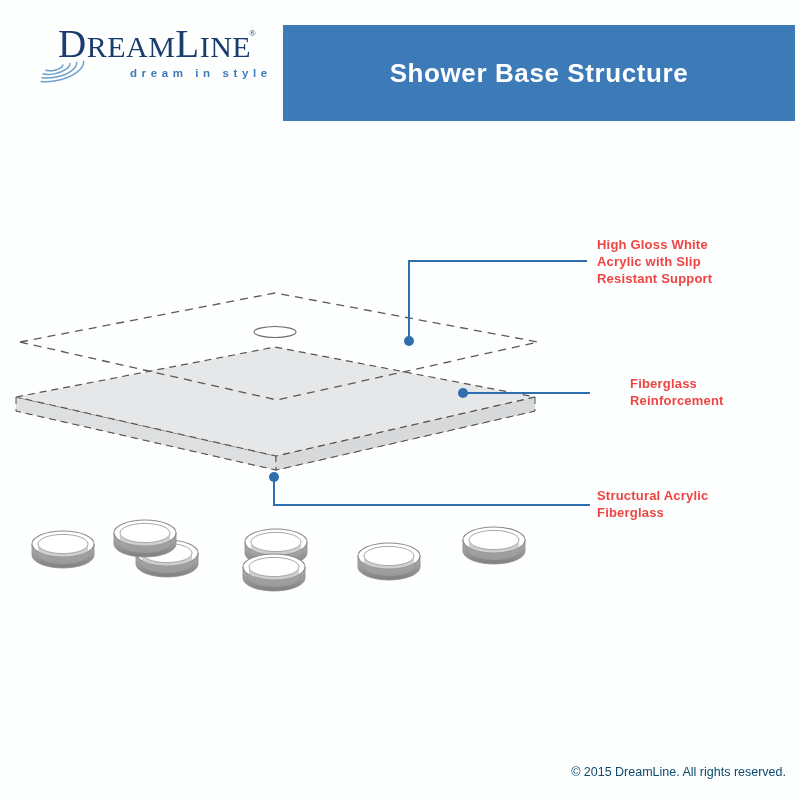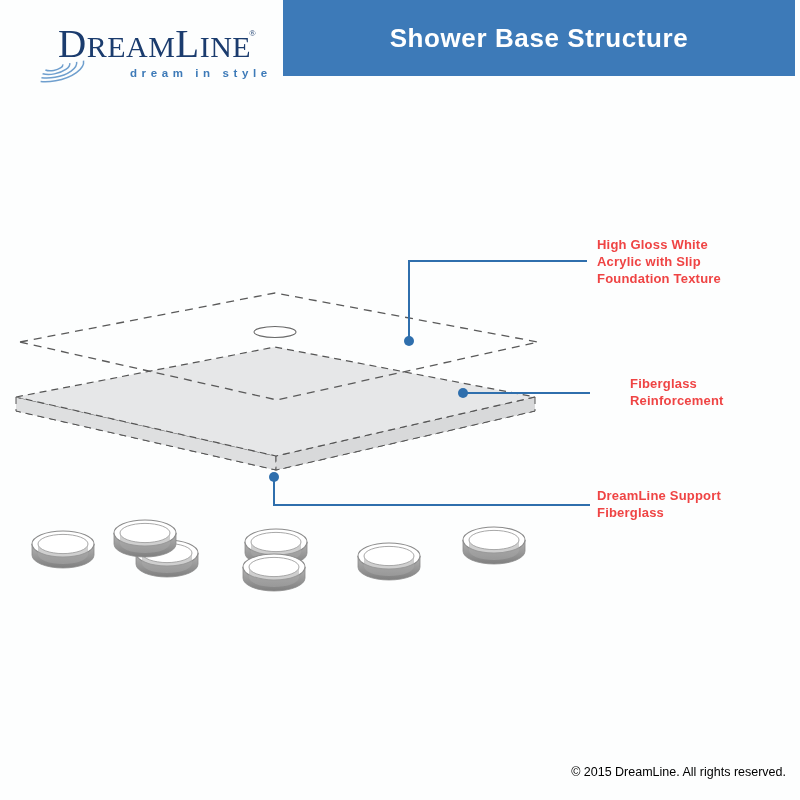--- a/index.html
+++ b/index.html
@@ -47,21 +47,21 @@
     position:absolute;left:82px;top:45px;
     font-family:"Liberation Sans", sans-serif;
     font-size:11.5px;
     font-weight:700;
     letter-spacing:4.6px;
     color:#3d7ab8;
     white-space:nowrap;
     margin-left:28px;
   }
   #title-bar{
-    position:absolute;left:283px;top:0;width:512px;height:76px;
+    position:absolute;left:283px;top:25px;width:512px;height:96px;
     background:#3d7ab8;
     display:flex;align-items:center;justify-content:center;
   }
   #title-text{
     color:#ffffff;
     font-family:"Liberation Sans", sans-serif;
     font-size:26px;
     font-weight:700;
     letter-spacing:0.6px;
     white-space:nowrap;
@@ -93,21 +93,21 @@
     position:absolute;left:24px;top:676px;width:520px;
     color:#3d7ab8;
     font-family:"Liberation Sans", sans-serif;
     font-size:18.5px;
     font-weight:700;
     line-height:26px;
     letter-spacing:0.1px;
   }
   #copyright{
     position:absolute;right:14px;top:765px;
-    color:#000000;
+    color:#0c4a6e;
     font-family:"Liberation Sans", sans-serif;
     font-size:12.5px;
     font-weight:400;
     white-space:nowrap;
   }
 </style>
 </head>
 <body>
 
 <div id="page">
@@ -193,29 +193,29 @@
         <path d="M 274,367 L 274,395 L 590,395"></path>
         <circle cx="274" cy="367" r="5" fill="#2f6fad" stroke="none"></circle>
       </g>
 
     </svg>
   </div>
 
   <div class="callout-label" id="label-acrylic">
     <div>High Gloss White</div>
     <div>Acrylic with Slip</div>
-    <div>Foundation Texture</div>
+    <div>Resistant Support</div>
   </div>
 
   <div class="callout-label" id="label-fiberglass">
     <div>Fiberglass</div>
     <div>Reinforcement</div>
   </div>
 
   <div class="callout-label" id="label-support">
-    <div>DreamLine Support</div>
+    <div>Structural Acrylic</div>
     <div>Fiberglass</div>
   </div>
 
 
   <div id="copyright">© 2015 DreamLine. All rights reserved.</div>
 
 </div>
 
 </body></html>

